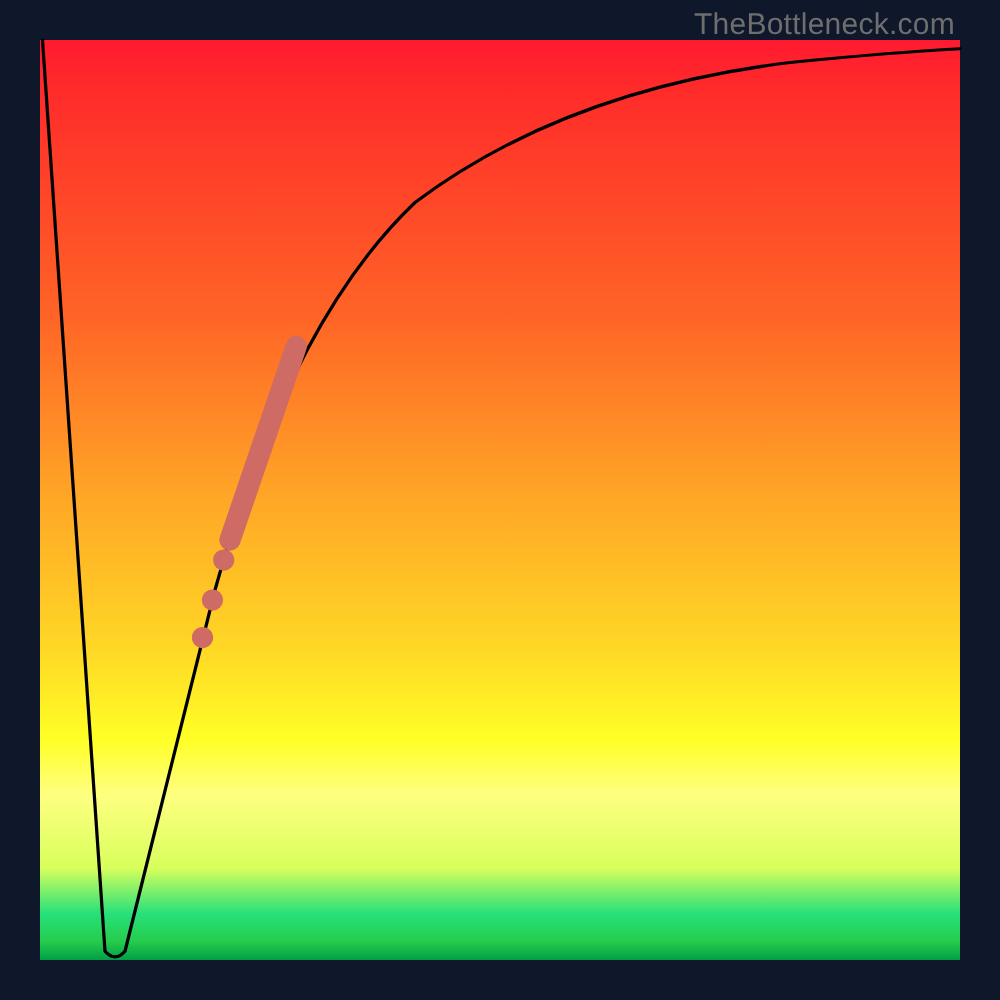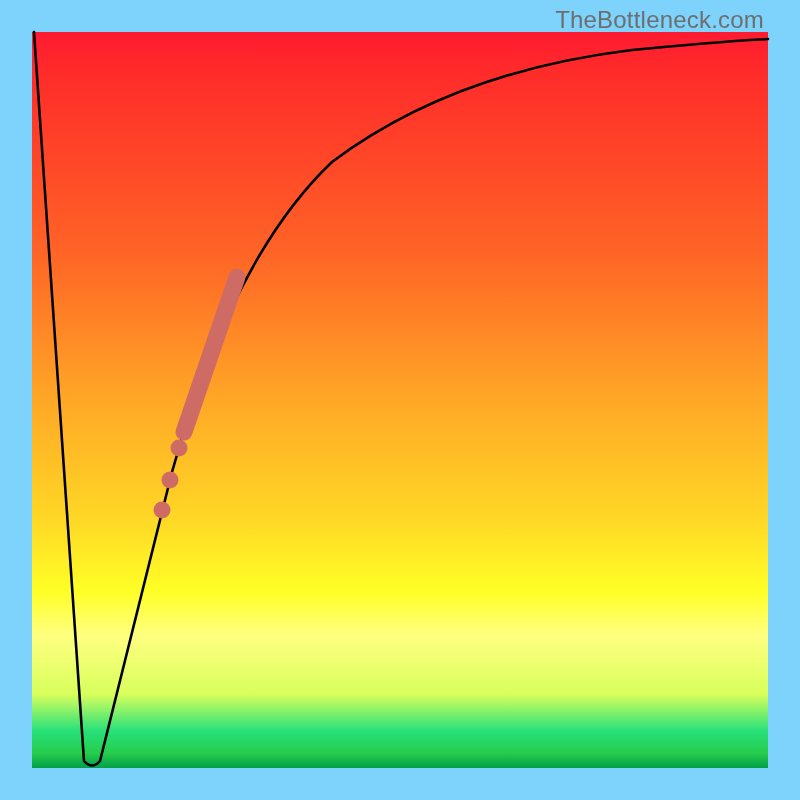--- a/index.html
+++ b/index.html
@@ -7,21 +7,21 @@
     padding: 0;
     width: 800px;
     height: 800px;
     background: #000;
     overflow: hidden;
   }
   .frame {
     position: relative;
     width: 800px;
     height: 800px;
-    background: #7dd3fc;
+    background: #0f172a;
   }
   .plot-area {
     position: absolute;
     left: 32px;
     top: 32px;
     width: 736px;
     height: 736px;
     background: linear-gradient(
       to bottom,
       #ff1a30 0%,

